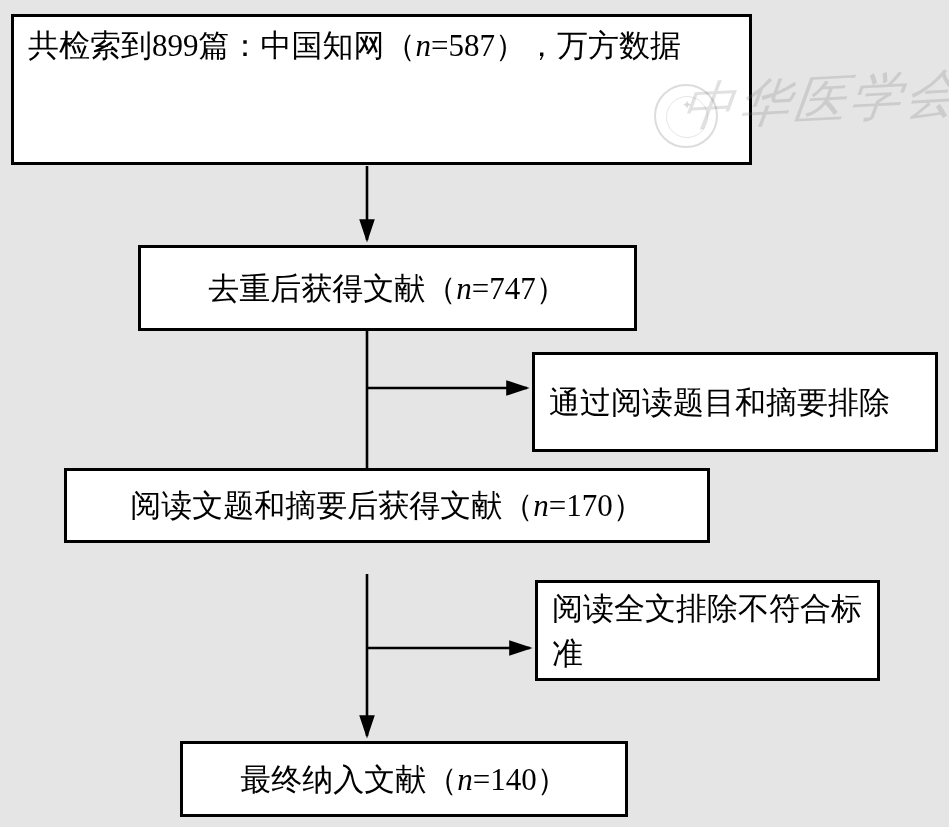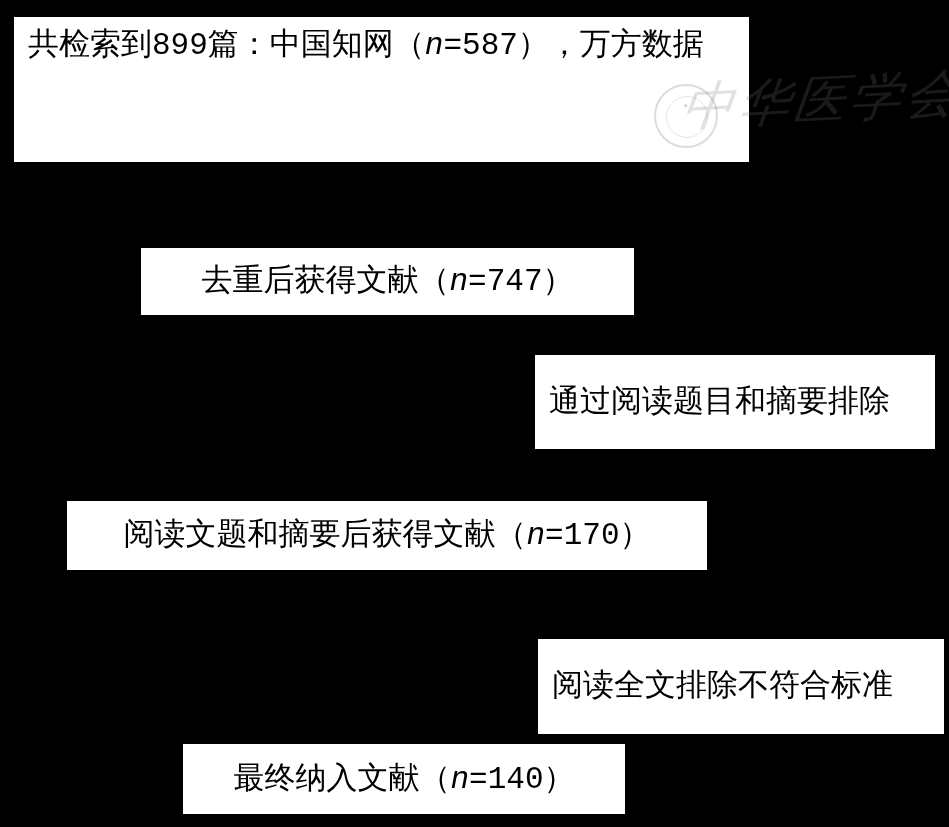--- a/index.html
+++ b/index.html
@@ -1,22 +1,22 @@
 <!DOCTYPE html>
 <html><head>
 <meta charset="utf-8">
 <style>
   html, body { margin: 0; padding: 0; background: #ffffff; }
   .stage {
     position: relative;
     width: 949px;
     height: 827px;
-    background: #000000;
+    background: #e5e5e5;
     overflow: hidden;
-    font-family: Liberation Mono, monospace;
+    font-family: Liberation Serif, serif;
     color: #000;
   }
   .box {
     position: absolute;
     box-sizing: border-box;
     border: 3px solid #000;
     background: #ffffff;
     font-size: 31px;
     line-height: 45px;
     color: #000;
@@ -102,33 +102,33 @@
     <line x1="367" y1="319" x2="367" y2="493" marker-end="url(#ah)"></line>
     <line x1="367" y1="388" x2="527" y2="388" marker-end="url(#ah)"></line>
     <line x1="367" y1="574" x2="367" y2="736" marker-end="url(#ah)"></line>
     <line x1="367" y1="648" x2="530" y2="648" marker-end="url(#ah)"></line>
   </svg>
 
   <div class="box para" style="left:11px; top:14px; width:741px; height:151px;">
     <div>共检索到899篇：中国知网（<i class="var-n">n</i>=587），万方数据</div>
   </div>
 
-  <div class="box center" style="left:138px; top:245px; width:499px; height:73px;">
+  <div class="box center" style="left:138px; top:245px; width:499px; height:86px;">
     <span>去重后获得文献（<i class="var-n">n</i>=747）</span>
   </div>
 
   <div class="box leftlines" style="left:532px; top:352px; width:406px; height:100px;">
     <div>通过阅读题目和摘要排除</div>
   </div>
 
-  <div class="box center" style="left:64px; top:498px; width:646px; height:75px;">
+  <div class="box center" style="left:64px; top:468px; width:646px; height:75px;">
     <span>阅读文题和摘要后获得文献（<i class="var-n">n</i>=170）</span>
   </div>
 
-  <div class="box leftlines" style="left:535px; top:636px; width:412px; height:101px;">
+  <div class="box leftlines" style="left:535px; top:580px; width:345px; height:101px;">
     <div>阅读全文排除不符合标准</div>
   </div>
 
   <div class="box center" style="left:180px; top:741px; width:448px; height:76px;">
     <span>最终纳入文献（<i class="var-n">n</i>=140）</span>
   </div>
 
   <div class="watermark">
     <div class="wm-seal">
       <div class="wm-seal-inner"></div>

